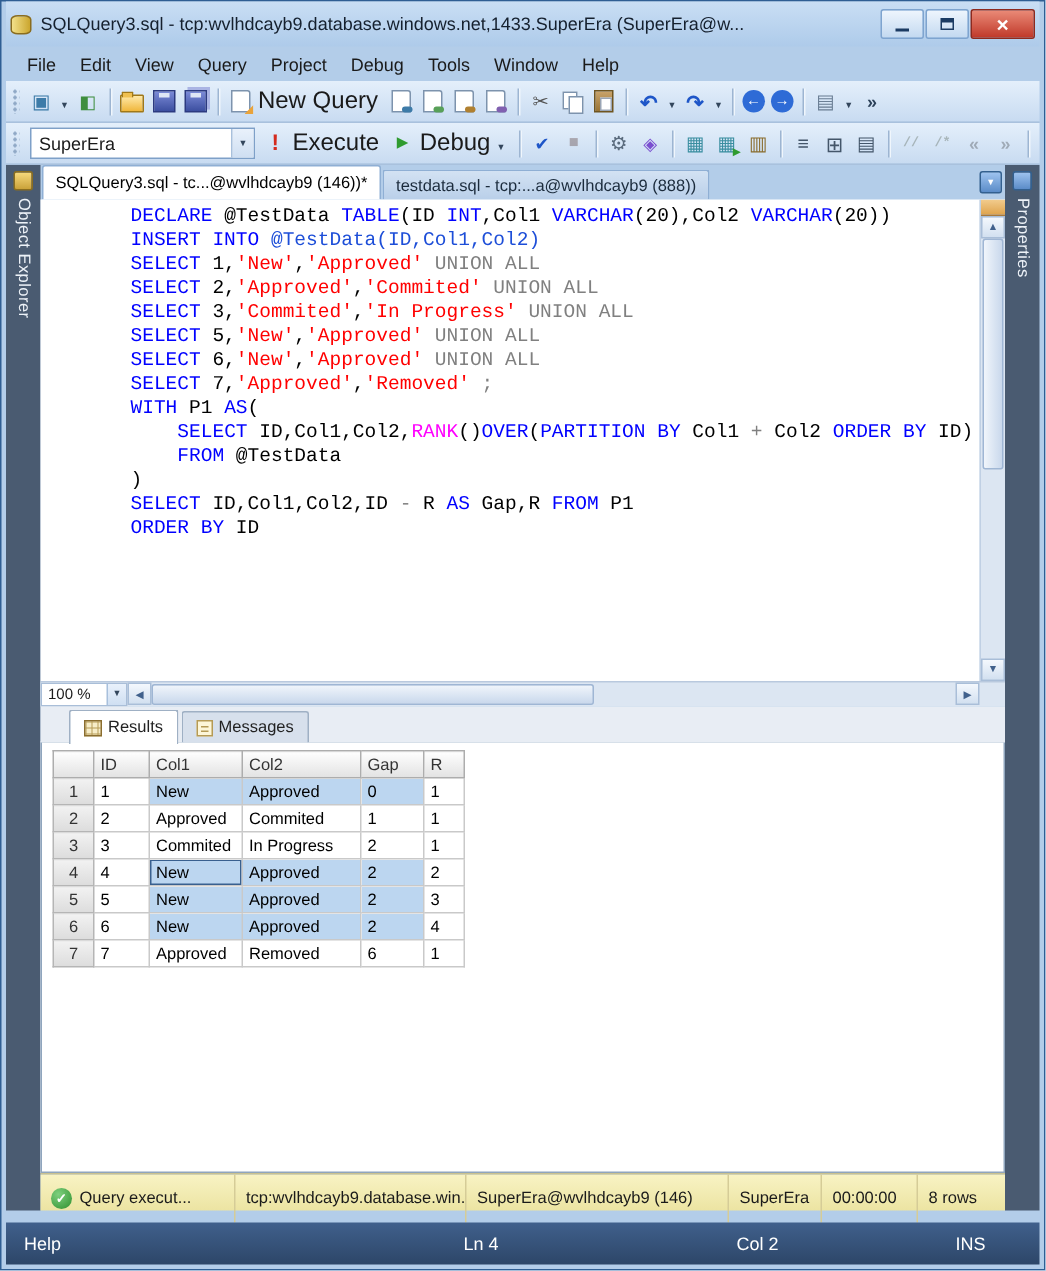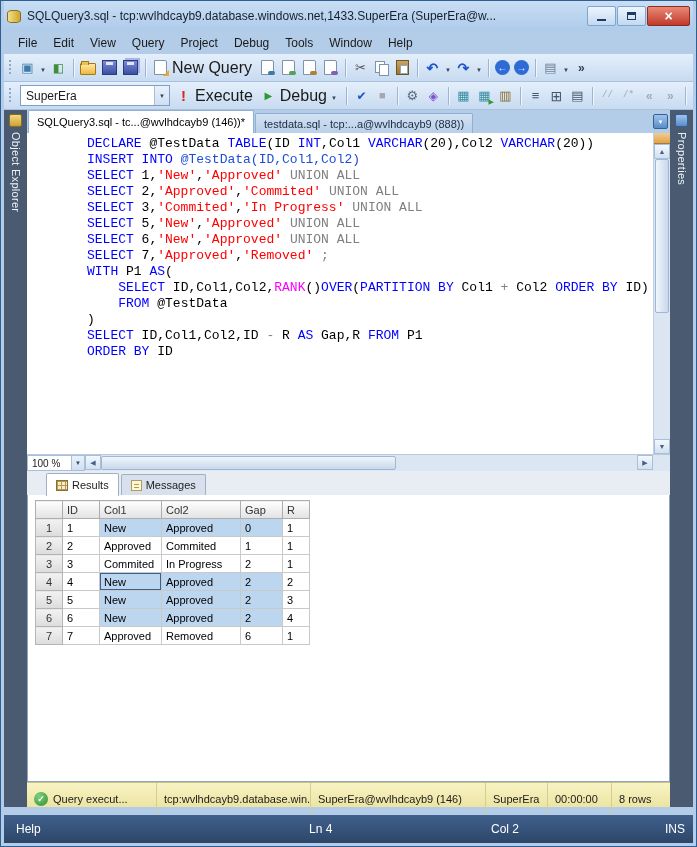--- a/index.html
+++ b/index.html
@@ -185,21 +185,21 @@
   .ok-icon{width:14px;height:14px;border-radius:50%;flex:none;margin-right:5px;
     background:radial-gradient(circle at 35% 30%,#7ed07e,#2e8f2e);display:inline-flex;
     align-items:center;justify-content:center;color:#fff;font-size:9px;font-weight:bold}
   .ok-icon::before{content:"✓"}
 
   
   .frame-gap{height:8px;flex:none}
   .statusbar{height:28px;flex:none;background:linear-gradient(#40608c,#2d4668);color:#fff;
     position:relative;font-size:12px}
   .sb{position:absolute;top:7px;white-space:nowrap}
-  .sb.ready{left:12px}.sb.ln{left:305px}.sb.col{left:487px}.sb.ins{left:661px}
+  .sb.ready{left:12px}.sb.ln{left:305px}.sb.col{left:487px}.sb.ins{left:633px}
 </style>
 </head>
 <body>
 
 <div class="window">
 
   <div class="titlebar">
     <span class="app-icon"></span>
     <span class="title-text">SQLQuery3.sql - tcp:wvlhdcayb9.database.windows.net,1433.SuperEra (SuperEra@w...</span>
     <span class="win-controls">

